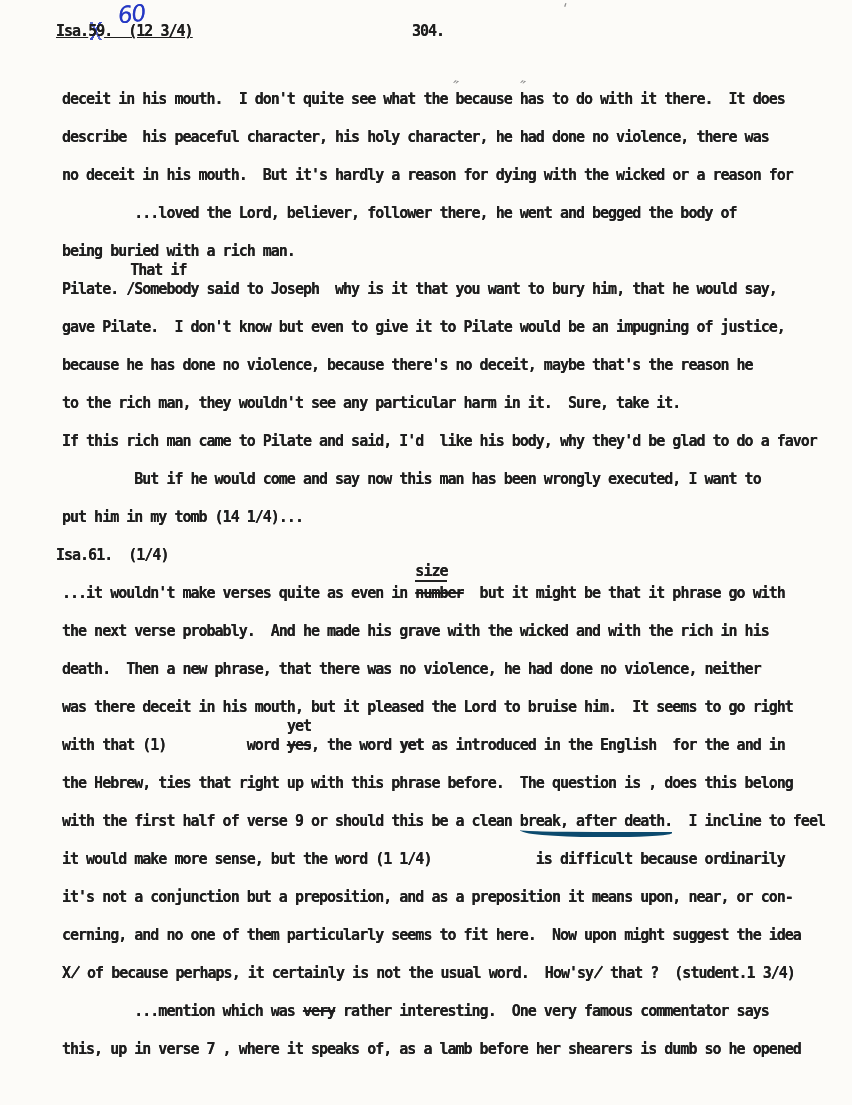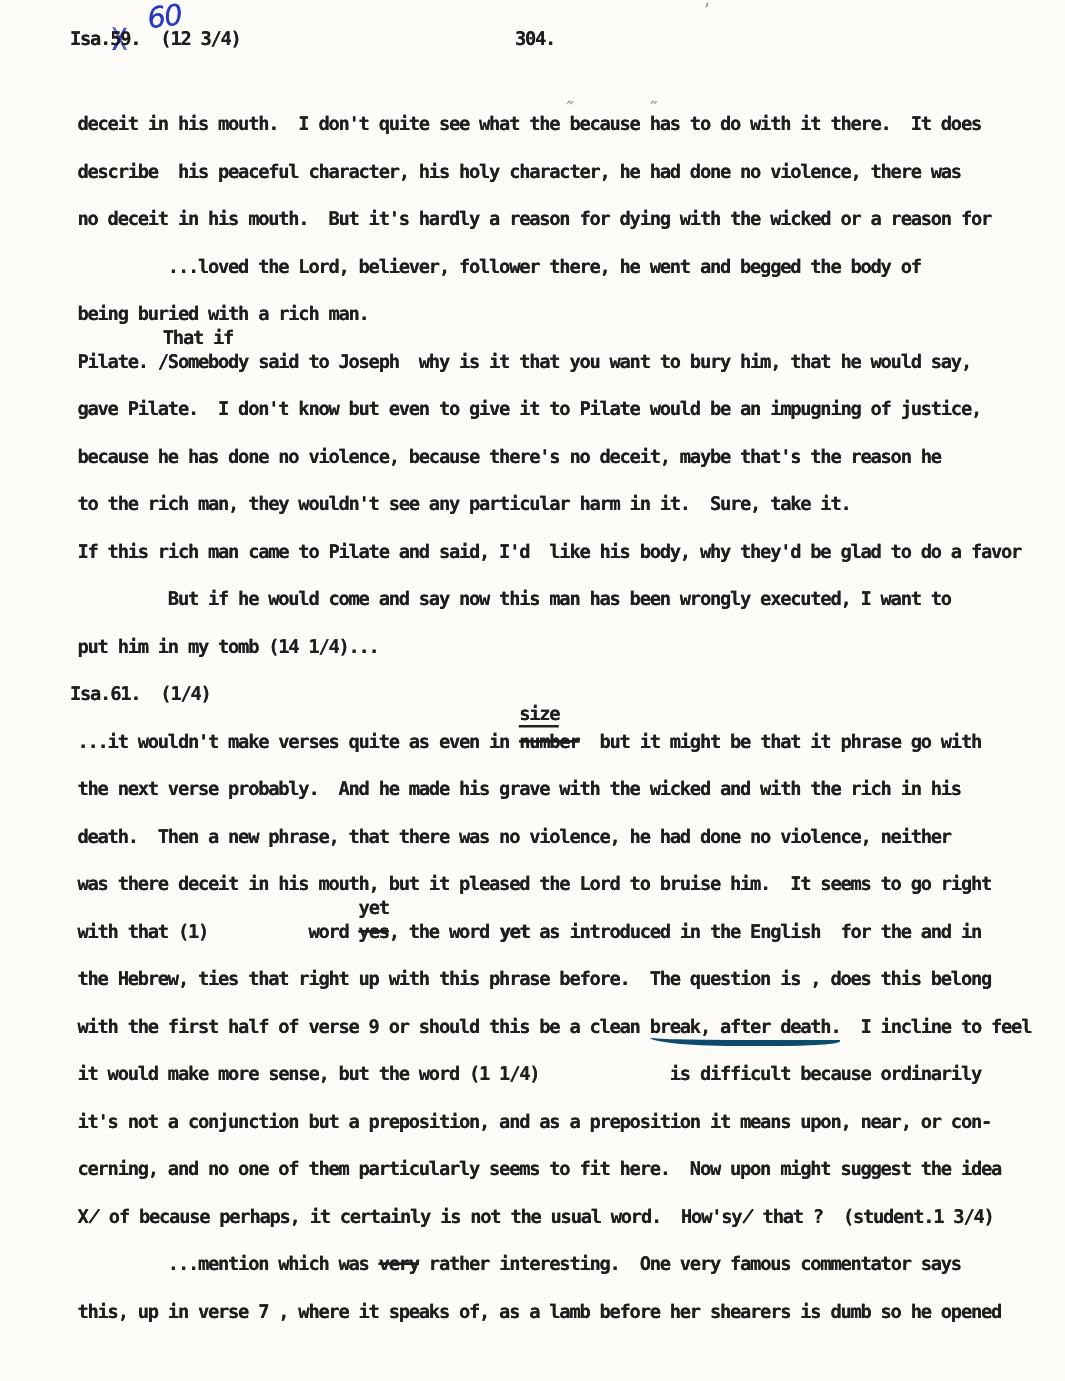--- a/index.html
+++ b/index.html
@@ -6,21 +6,21 @@
   .page{
     position:relative;
     width:852px;height:1105px;
     background:#fcfbf8;
     overflow:hidden;
     font-family:"DejaVu Sans Mono","Liberation Mono",monospace;
     font-weight:700;
     color:#1e1e1e;
     text-shadow:0 0 .5px rgba(25,25,25,.85);
   }
-  .hdr-left{position:absolute;left:56px;top:22px;white-space:pre;font-size:15px;letter-spacing:-1px;}
+  .hdr-left{position:absolute;left:56px;top:22px;white-space:pre;font-size:15px;letter-spacing:-1px;text-decoration:underline;}
   .hdr-page{position:absolute;left:412px;top:22px;white-space:pre;font-size:15px;letter-spacing:-1px;}
   .blue-strike{
     position:relative;display:inline-block;
     background-image:
       linear-gradient(118deg, transparent 44%, rgba(40,60,196,.9) 44%, rgba(40,60,196,.9) 54%, transparent 54%),
       linear-gradient(62deg, transparent 44%, rgba(40,60,196,.75) 44%, rgba(40,60,196,.75) 54%, transparent 54%);
   }
   .handwritten-num{
     position:absolute;left:30px;top:-21px;
     font-family:"DejaVu Sans",sans-serif;font-style:italic;font-weight:400;

